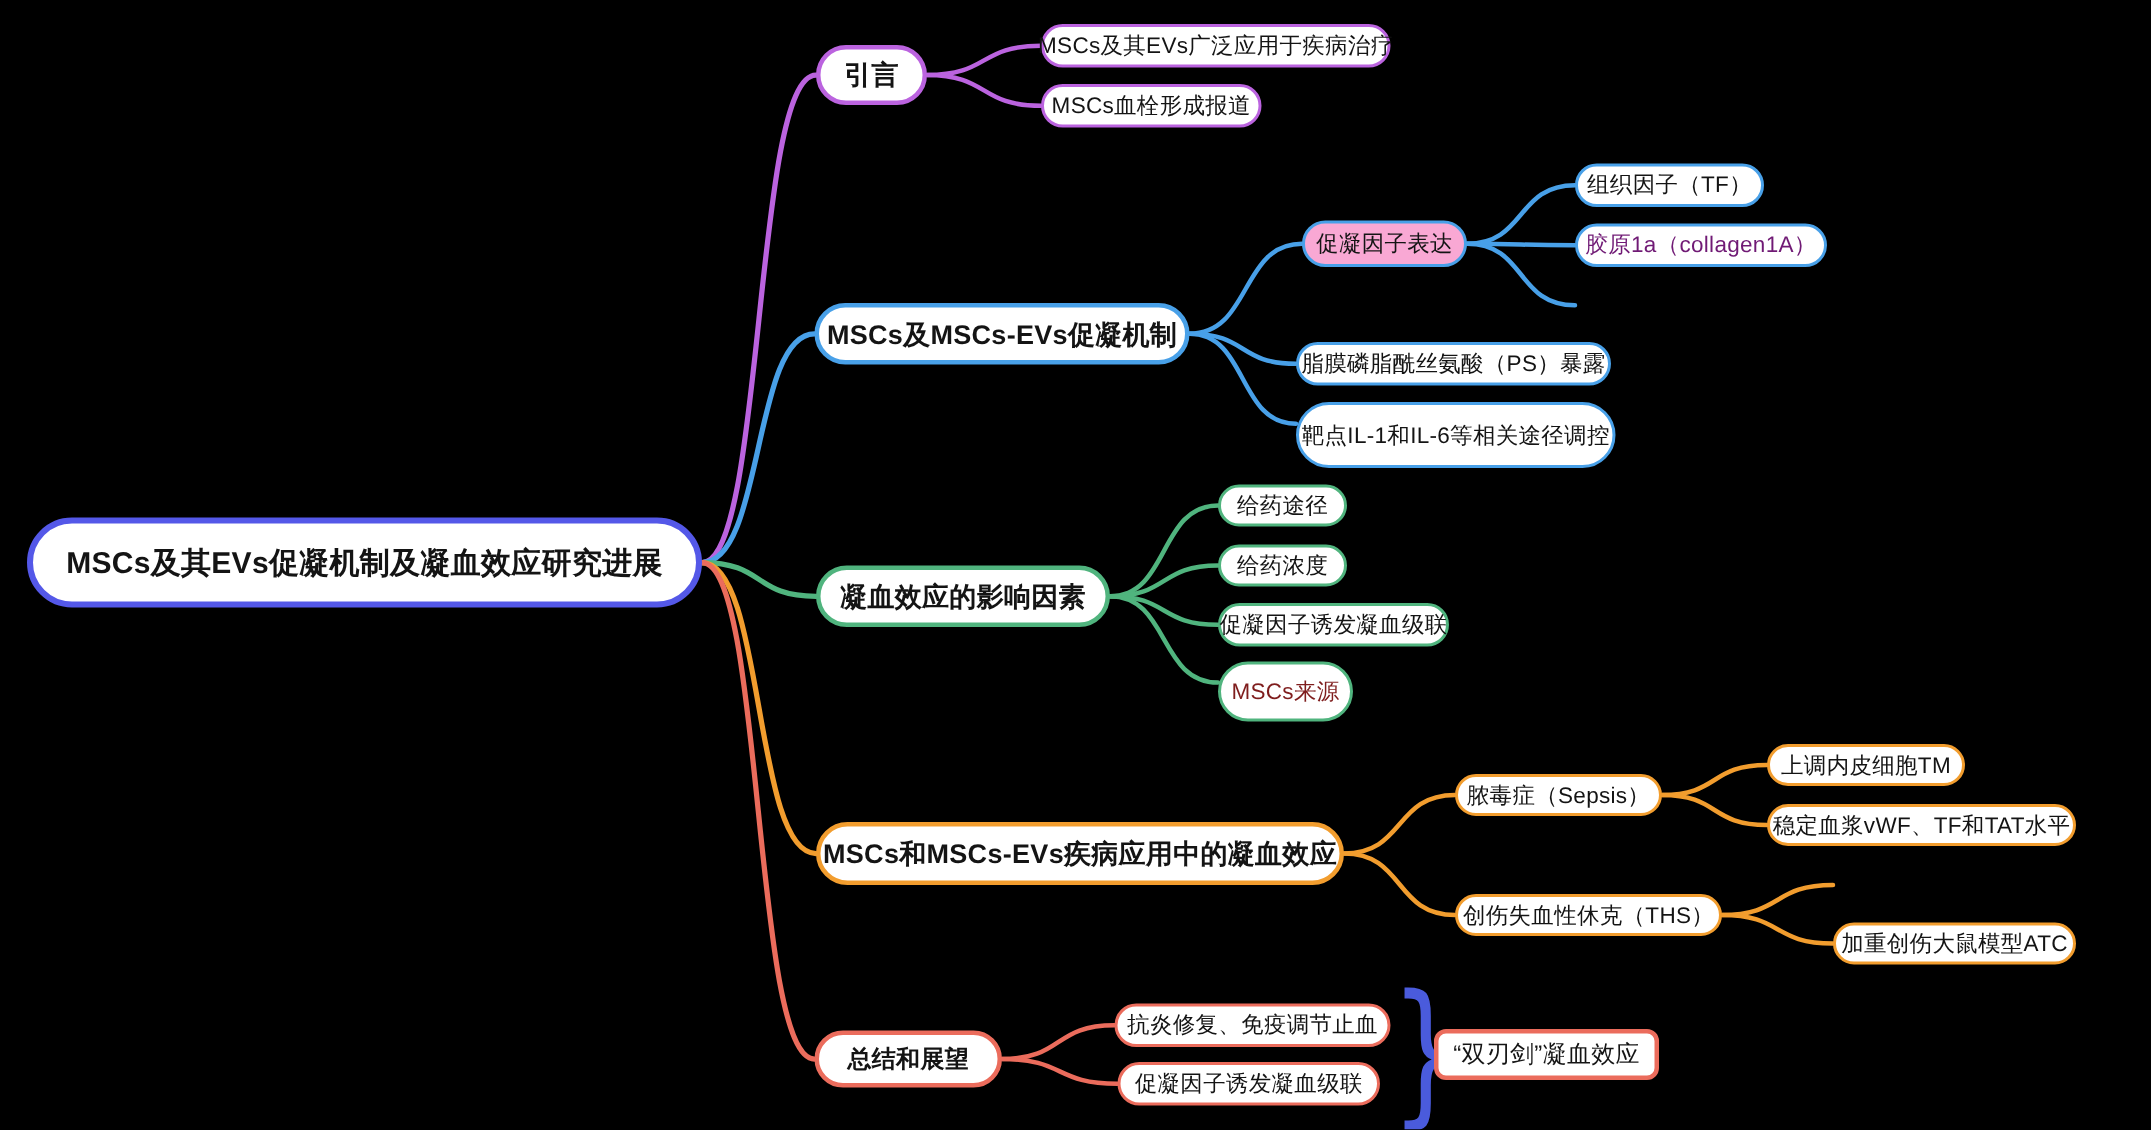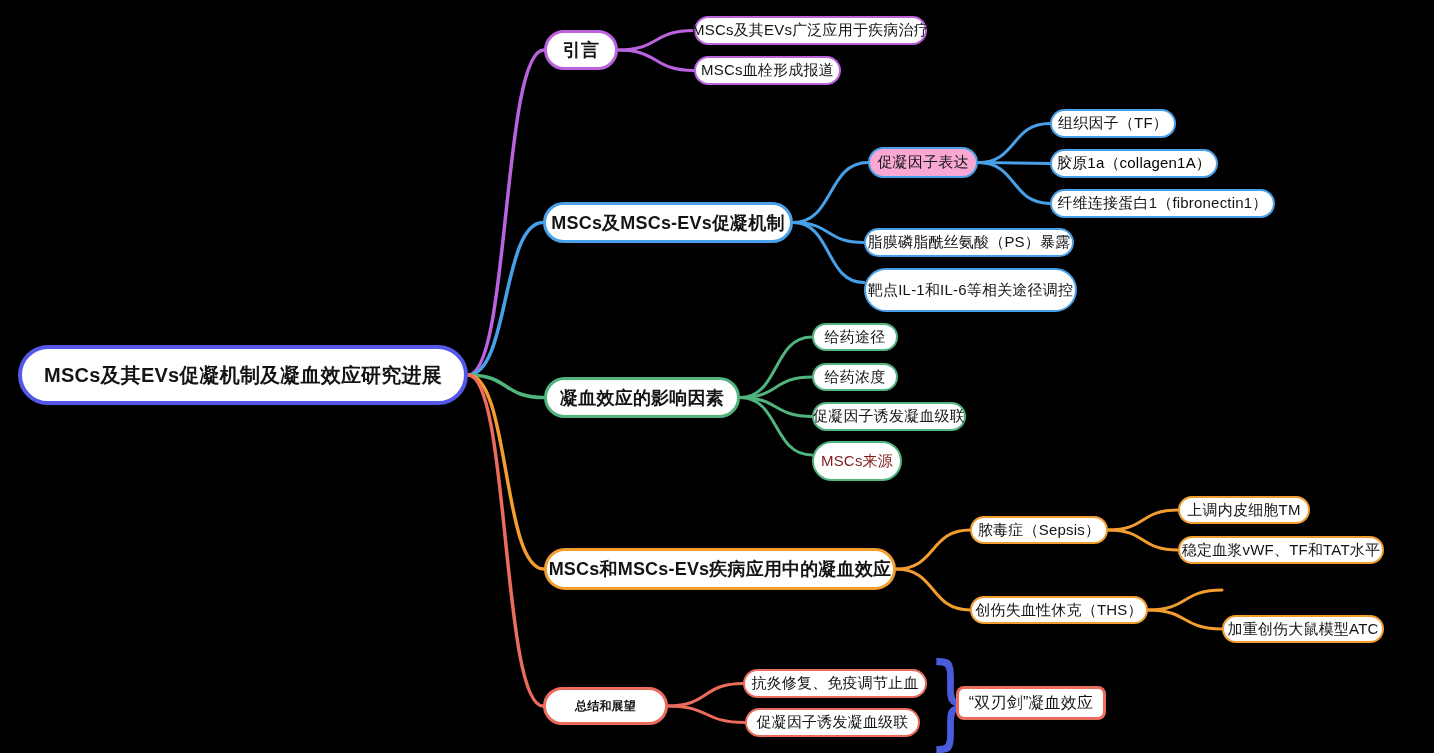--- a/index.html
+++ b/index.html
@@ -84,32 +84,31 @@
       <path d="M 668 706 C 710.35 706, 702.65 722.5, 745 722.5" stroke="#eb6c5c" stroke-width="3" fill="none" stroke-linecap="round"></path>
     </svg>
   <div id="brace" style="color: rgb(74, 91, 220);">}</div>
 <div class="node bold" style="left: 18px; top: 345px; width: 450px; height: 60px; border-color: rgb(84, 88, 232); border-width: 4px; font-size: 20px; background: rgb(255, 255, 255); color: rgb(20, 20, 20);">MSCs及其EVs促凝机制及凝血效应研究进展</div>
     <div class="node bold" style="left: 544px; top: 30px; width: 74px; height: 40px; border-color: rgb(187, 99, 223); border-width: 3px; font-size: 18px; background: rgb(255, 255, 255); color: rgb(20, 20, 20);">引言</div>
     <div class="node" style="left: 694px; top: 16px; width: 233px; height: 29px; border-color: rgb(187, 99, 223); border-width: 2.5px; font-size: 15px; background: rgb(255, 255, 255); color: rgb(20, 20, 20);">MSCs及其EVs广泛应用于疾病治疗</div>
     <div class="node" style="left: 694px; top: 56px; width: 147px; height: 29px; border-color: rgb(187, 99, 223); border-width: 2.5px; font-size: 15px; background: rgb(255, 255, 255); color: rgb(20, 20, 20);">MSCs血栓形成报道</div>
     <div class="node bold" style="left: 543px; top: 202px; width: 250px; height: 41px; border-color: rgb(72, 160, 232); border-width: 3px; font-size: 18px; background: rgb(255, 255, 255); color: rgb(20, 20, 20);">MSCs及MSCs-EVs促凝机制</div>
     <div class="node" style="left: 868px; top: 147px; width: 110px; height: 31px; border-color: rgb(72, 160, 232); border-width: 2.5px; font-size: 15px; background: #f9a8d4; color: rgb(20, 20, 20);">促凝因子表达</div>
     <div class="node" style="left: 1050px; top: 109px; width: 126px; height: 29px; border-color: rgb(72, 160, 232); border-width: 2.5px; font-size: 15px; background: rgb(255, 255, 255); color: rgb(20, 20, 20); text-align: center;">组织因子（TF）</div>
-    <div class="node" style="left: 1050px; top: 149px; width: 168px; height: 29px; border-color: rgb(72, 160, 232); border-width: 2.5px; font-size: 15px; background: rgb(255, 255, 255); color: #000000;">胶原1a（collagen1A）</div>
-    <div class="node" style="left: 1050px; top: 189px; width: 225px; height: 29px; border-color: rgb(72, 160, 232); border-width: 2.5px; font-size: 15px; background: rgb(255, 255, 255); color: rgb(20, 20, 20);">纤维连接蛋白1（fibronectin1）</div>
+    <div class="node" style="left: 1050px; top: 149px; width: 168px; height: 29px; border-color: rgb(72, 160, 232); border-width: 2.5px; font-size: 15px; background: rgb(255, 255, 255); color: #701a75;">胶原1a（collagen1A）</div>
     <div class="node" style="left: 864px; top: 228px; width: 210px; height: 29px; border-color: rgb(72, 160, 232); border-width: 2.5px; font-size: 15px; background: rgb(255, 255, 255); color: rgb(20, 20, 20);">脂膜磷脂酰丝氨酸（PS）暴露</div>
     <div class="node" style="left: 864px; top: 268px; width: 213px; height: 44px; border-color: rgb(72, 160, 232); border-width: 2.5px; font-size: 15px; background: rgb(255, 255, 255); color: rgb(20, 20, 20);">靶点IL-1和IL-6等相关途径调控</div>
     <div class="node bold" style="left: 544px; top: 377px; width: 196px; height: 41px; border-color: rgb(80, 180, 126); border-width: 3px; font-size: 18px; background: rgb(255, 255, 255); color: rgb(20, 20, 20);">凝血效应的影响因素</div>
     <div class="node" style="left: 812px; top: 323px; width: 86px; height: 28px; border-color: rgb(80, 180, 126); border-width: 2.5px; font-size: 15px; background: rgb(255, 255, 255); color: rgb(20, 20, 20);">给药途径</div>
     <div class="node" style="left: 812px; top: 363px; width: 86px; height: 28px; border-color: rgb(80, 180, 126); border-width: 2.5px; font-size: 15px; background: rgb(255, 255, 255); color: rgb(20, 20, 20);">给药浓度</div>
     <div class="node" style="left: 812px; top: 402px; width: 154px; height: 29px; border-color: rgb(80, 180, 126); border-width: 2.5px; font-size: 15px; background: rgb(255, 255, 255); color: rgb(20, 20, 20);">促凝因子诱发凝血级联</div>
     <div class="node" style="left: 812px; top: 441px; width: 90px; height: 40px; border-color: rgb(80, 180, 126); border-width: 2.5px; font-size: 15px; background: rgb(255, 255, 255); color: #7f1d1d;">MSCs来源</div>
     <div class="node bold" style="left: 544px; top: 548px; width: 352px; height: 42px; border-color: rgb(242, 157, 46); border-width: 3px; font-size: 18px; background: rgb(255, 255, 255); color: rgb(20, 20, 20);">MSCs和MSCs-EVs疾病应用中的凝血效应</div>
     <div class="node" style="left: 970px; top: 516px; width: 138px; height: 28px; border-color: rgb(242, 157, 46); border-width: 2.5px; font-size: 15px; background: rgb(255, 255, 255); color: rgb(20, 20, 20);">脓毒症（Sepsis）</div>
     <div class="node" style="left: 1178px; top: 496px; width: 132px; height: 28px; border-color: rgb(242, 157, 46); border-width: 2.5px; font-size: 15px; background: rgb(255, 255, 255); color: rgb(20, 20, 20);">上调内皮细胞TM</div>
     <div class="node" style="left: 1178px; top: 536px; width: 206px; height: 28px; border-color: rgb(242, 157, 46); border-width: 2.5px; font-size: 15px; background: rgb(255, 255, 255); color: rgb(20, 20, 20);">稳定血浆vWF、TF和TAT水平</div>
     <div class="node" style="left: 970px; top: 596px; width: 178px; height: 28px; border-color: rgb(242, 157, 46); border-width: 2.5px; font-size: 15px; background: rgb(255, 255, 255); color: rgb(20, 20, 20);">创伤失血性休克（THS）</div>
     <div class="node" style="left: 1222px; top: 615px; width: 162px; height: 28px; border-color: rgb(242, 157, 46); border-width: 2.5px; font-size: 15px; background: rgb(255, 255, 255); color: rgb(20, 20, 20);">加重创伤大鼠模型ATC</div>
-    <div class="node bold" style="left: 543px; top: 687px; width: 125px; height: 38px; border-color: rgb(235, 108, 92); border-width: 3px; font-size: 12px; background: rgb(255, 255, 255); color: rgb(20, 20, 20);">总结和展望</div>
+    <div class="node bold" style="left: 543px; top: 687px; width: 125px; height: 38px; border-color: rgb(235, 108, 92); border-width: 3px; font-size: 16px; background: rgb(255, 255, 255); color: rgb(20, 20, 20);">总结和展望</div>
     <div class="node" style="left: 743px; top: 669px; width: 184px; height: 29px; border-color: rgb(235, 108, 92); border-width: 2.5px; font-size: 15px; background: rgb(255, 255, 255); color: rgb(20, 20, 20);">抗炎修复、免疫调节止血</div>
     <div class="node" style="left: 745px; top: 708px; width: 175px; height: 29px; border-color: rgb(235, 108, 92); border-width: 2.5px; font-size: 15px; background: rgb(255, 255, 255); color: rgb(20, 20, 20);">促凝因子诱发凝血级联</div>
     <div class="node" style="left: 956px; top: 686px; width: 150px; height: 34px; border-color: rgb(235, 108, 92); border-width: 3px; font-size: 16px; background: rgb(255, 255, 255); color: rgb(20, 20, 20); border-radius: 8px;">“双刃剑”凝血效应</div>
   </div>
 
 </body></html>

